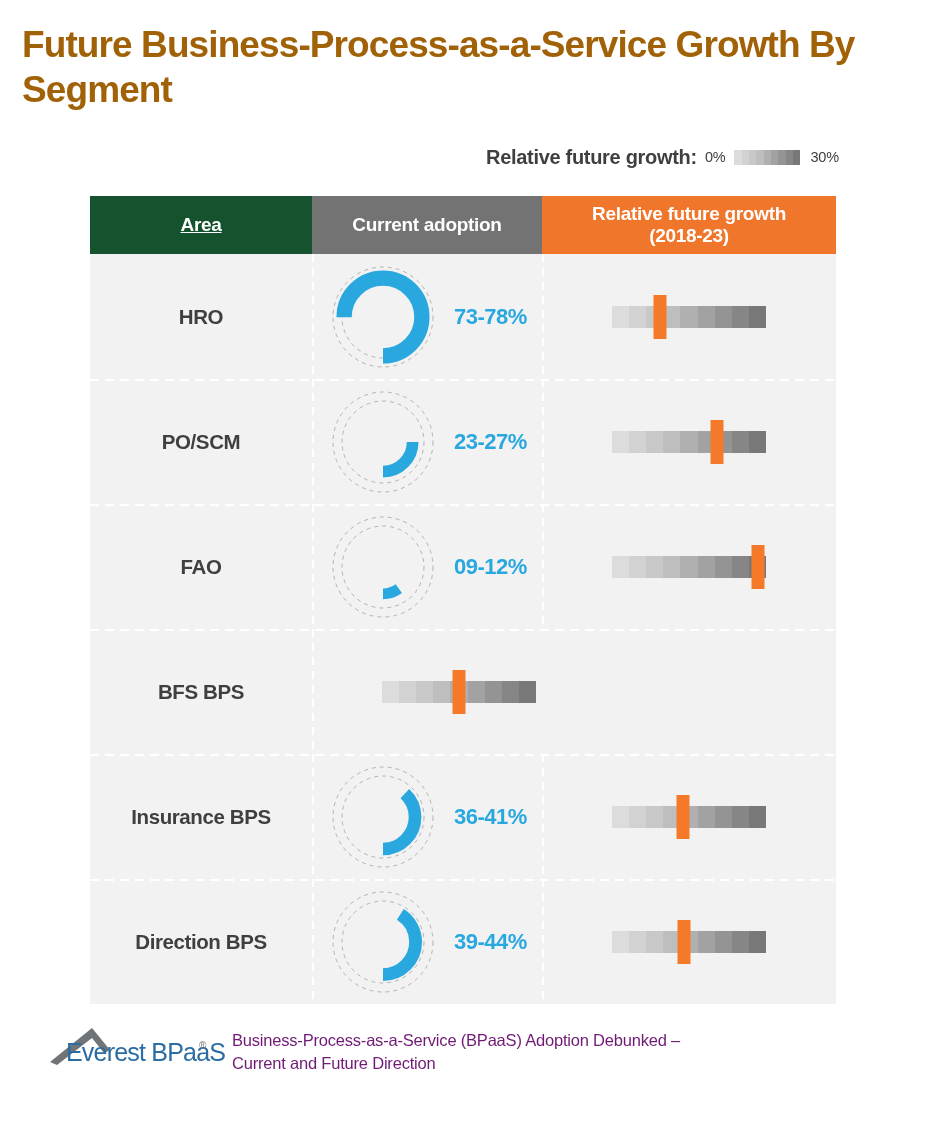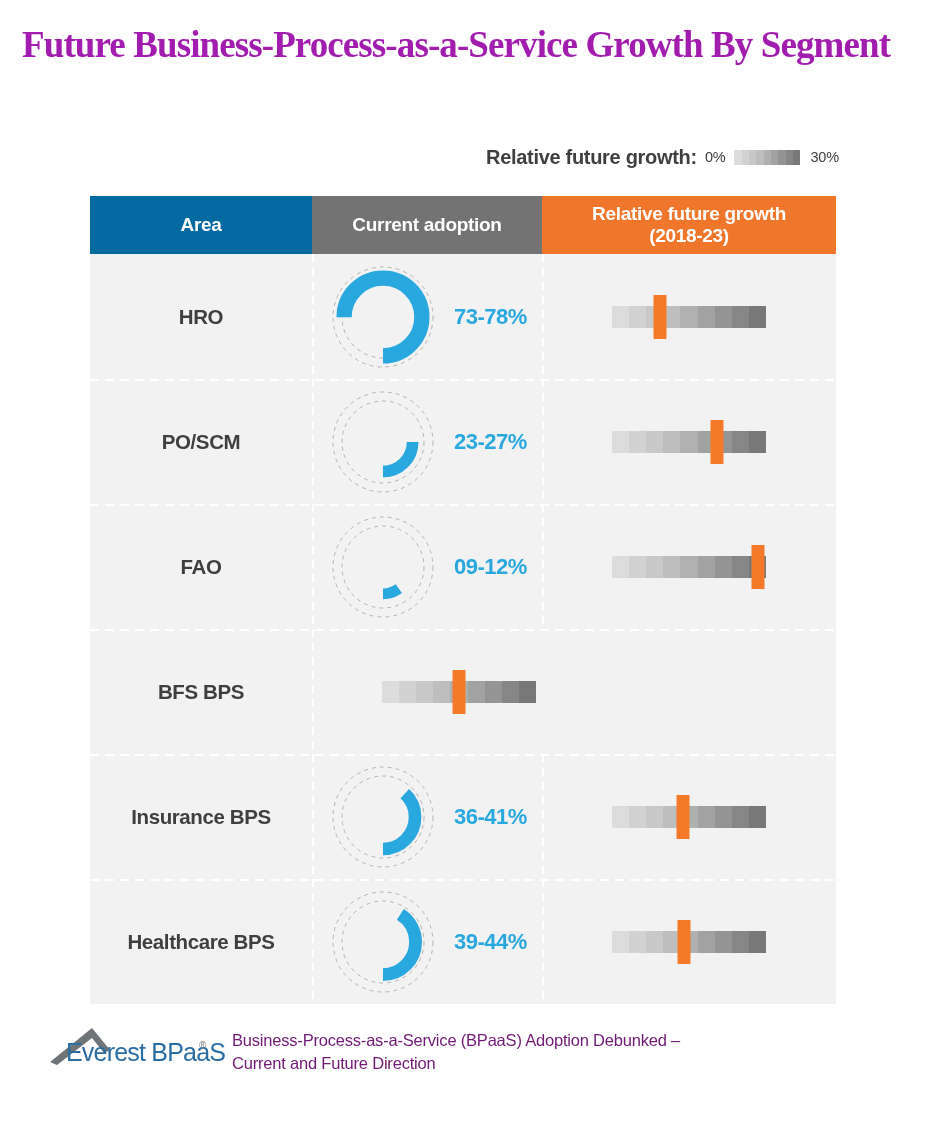--- a/index.html
+++ b/index.html
@@ -17,23 +17,23 @@
 
   
   #page-title {
     position: absolute;
     left: 22px;
     top: 22px;
     width: 905px;
     font-size: 37px;
     font-weight: bold;
     line-height: 1.22;
-    color: #a21caf;
+    color: #a16207;
     letter-spacing: -0.9px;
-    font-family: Liberation Serif, serif;
+    font-family: Liberation Sans, sans-serif;
   }
 
   
   #legend {
     position: absolute;
     left: 486px;
     top: 148px;
     display: flex;
     align-items: center;
     height: 18px;
@@ -256,21 +256,21 @@
       <span style="background: rgb(148, 148, 148);"></span>
       <span style="background: rgb(134, 134, 134);"></span>
       <span style="background: rgb(120, 120, 120);"></span>
     </span>
   <span class="legend-max">30%</span>
 </div>
 
 <div id="table">
 
   <div class="table-header">
-    <div class="th th-area" style="background: #0369a1;">
+    <div class="th th-area" style="background: #14532d; text-decoration: underline;">
       <span>Area</span>
     </div>
     <div class="th th-adoption" style="background: #737373;">
       <span>Current adoption</span>
     </div>
     <div class="th th-growth" style="background: rgb(240, 118, 43);">
       <span>
         <span>Relative future growth</span><br>
         <span>(2018-23)</span>
       </span>
@@ -418,21 +418,21 @@
               <span style="background: rgb(148, 148, 148);"></span>
               <span style="background: rgb(134, 134, 134);"></span>
               <span style="background: rgb(120, 120, 120);"></span>
             </div>
             <div class="marker" style="left: 46%; background: rgb(244, 122, 42);"></div>
           </div>
         </div>
       </div>
       <div class="row">
         <div class="cell cell-area">
-          <span class="area-label">Healthcare BPS</span>
+          <span class="area-label">Direction BPS</span>
         </div>
         <div class="cell cell-adoption">
           <div class="donut-wrap">
             <svg viewBox="0 0 118 118">
               <circle cx="59" cy="59" r="50" fill="none" stroke="#b3b3b3" stroke-width="1" stroke-dasharray="4 4"></circle>
               <circle cx="59" cy="59" r="41" fill="none" stroke="#b3b3b3" stroke-width="1" stroke-dasharray="4 4"></circle>
               <circle cx="59" cy="59" r="32.584999999999994" fill="none" stroke="#29a8df" stroke-width="12.87" stroke-dasharray="83.94241322612318 120.79518000832363" transform="rotate(-90 59 59) scale(-1,1) translate(-118,0)"></circle>
             </svg>
           </div>
           <span class="pct-label">39-44%</span>

